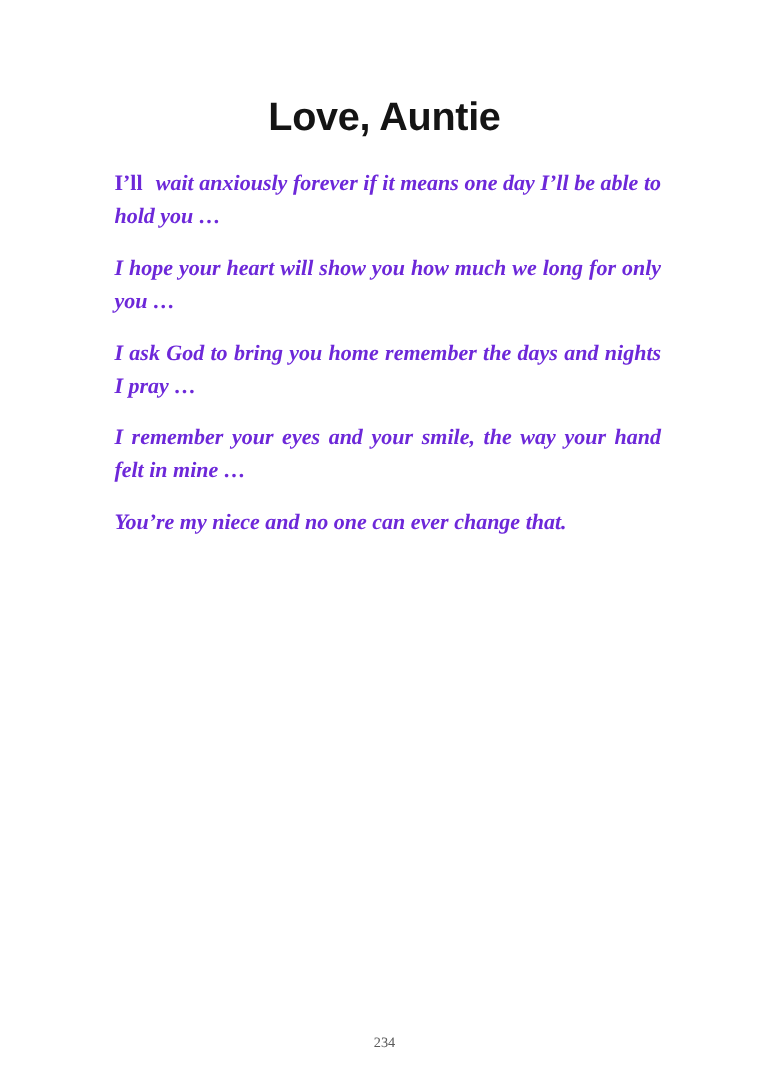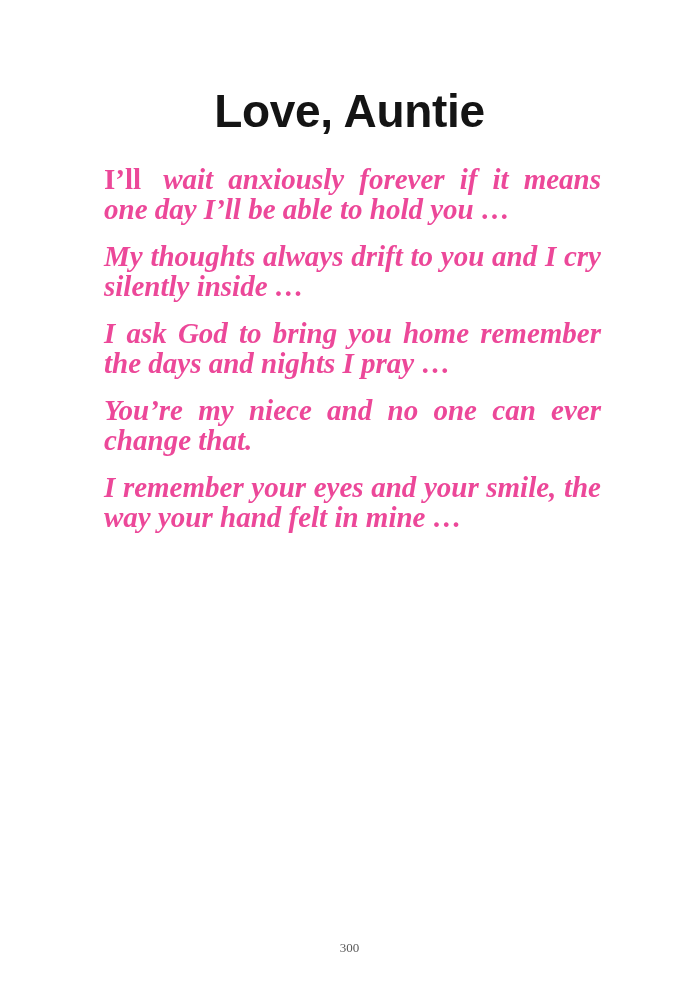--- a/index.html
+++ b/index.html
@@ -14,36 +14,36 @@
     background: #ffffff;
     overflow: hidden;
     font-family: "Liberation Serif", "DejaVu Serif", serif;
   }
   .chapter-title {
     margin: 0;
     padding-top: 84px;
     text-align: center;
     font-family: "Liberation Sans", "DejaVu Sans", sans-serif;
     font-weight: 700;
-    font-size: 46px;
+    font-size: 36px;
     line-height: 1.2;
     letter-spacing: -0.3px;
     color: #141414;
   }
   .poem {
     width: 497px;
     margin: 25px 98px 0 104px;
   }
   .poem p {
     margin: 0 0 17px 0;
-    font-size: 29px;
+    font-size: 20px;
     line-height: 30px;
     font-weight: bold;
     font-style: italic;
-    color: #ec4899;
+    color: #6d28d9;
     text-align: justify;
   }
   .lead-roman {
     font-style: normal;
     padding-right: 7px;
   }
   .page-number {
     position: absolute;
     left: 0;
     right: 0;
@@ -62,26 +62,26 @@
 <div class="page">
 
   <h1 class="chapter-title">Love, Auntie</h1>
 
   <div class="poem">
 
     <p><span class="lead-roman">I’ll</span> <span>wait anxiously forever if it means one day I’ll be able to hold you …</span></p>
 
 
 
+    <p><span>I hope your heart will show you how much we long for only you …</span></p>
 
-    <p><span>My thoughts always drift to you and I cry silently inside …</span></p>
 
     <p><span>I ask God to bring you home remember the days and nights I pray …</span></p>
 
+    <p><span>I remember your eyes and your smile, the way your hand felt in mine …</span></p>
+
     <p><span>You’re my niece and no one can ever change that.</span></p>
-
-    <p><span>I remember your eyes and your smile, the way your hand felt in mine …</span></p>
 
   </div>
 
-  <div class="page-number">300</div>
+  <div class="page-number">234</div>
 
 </div>
 
 </body></html>

